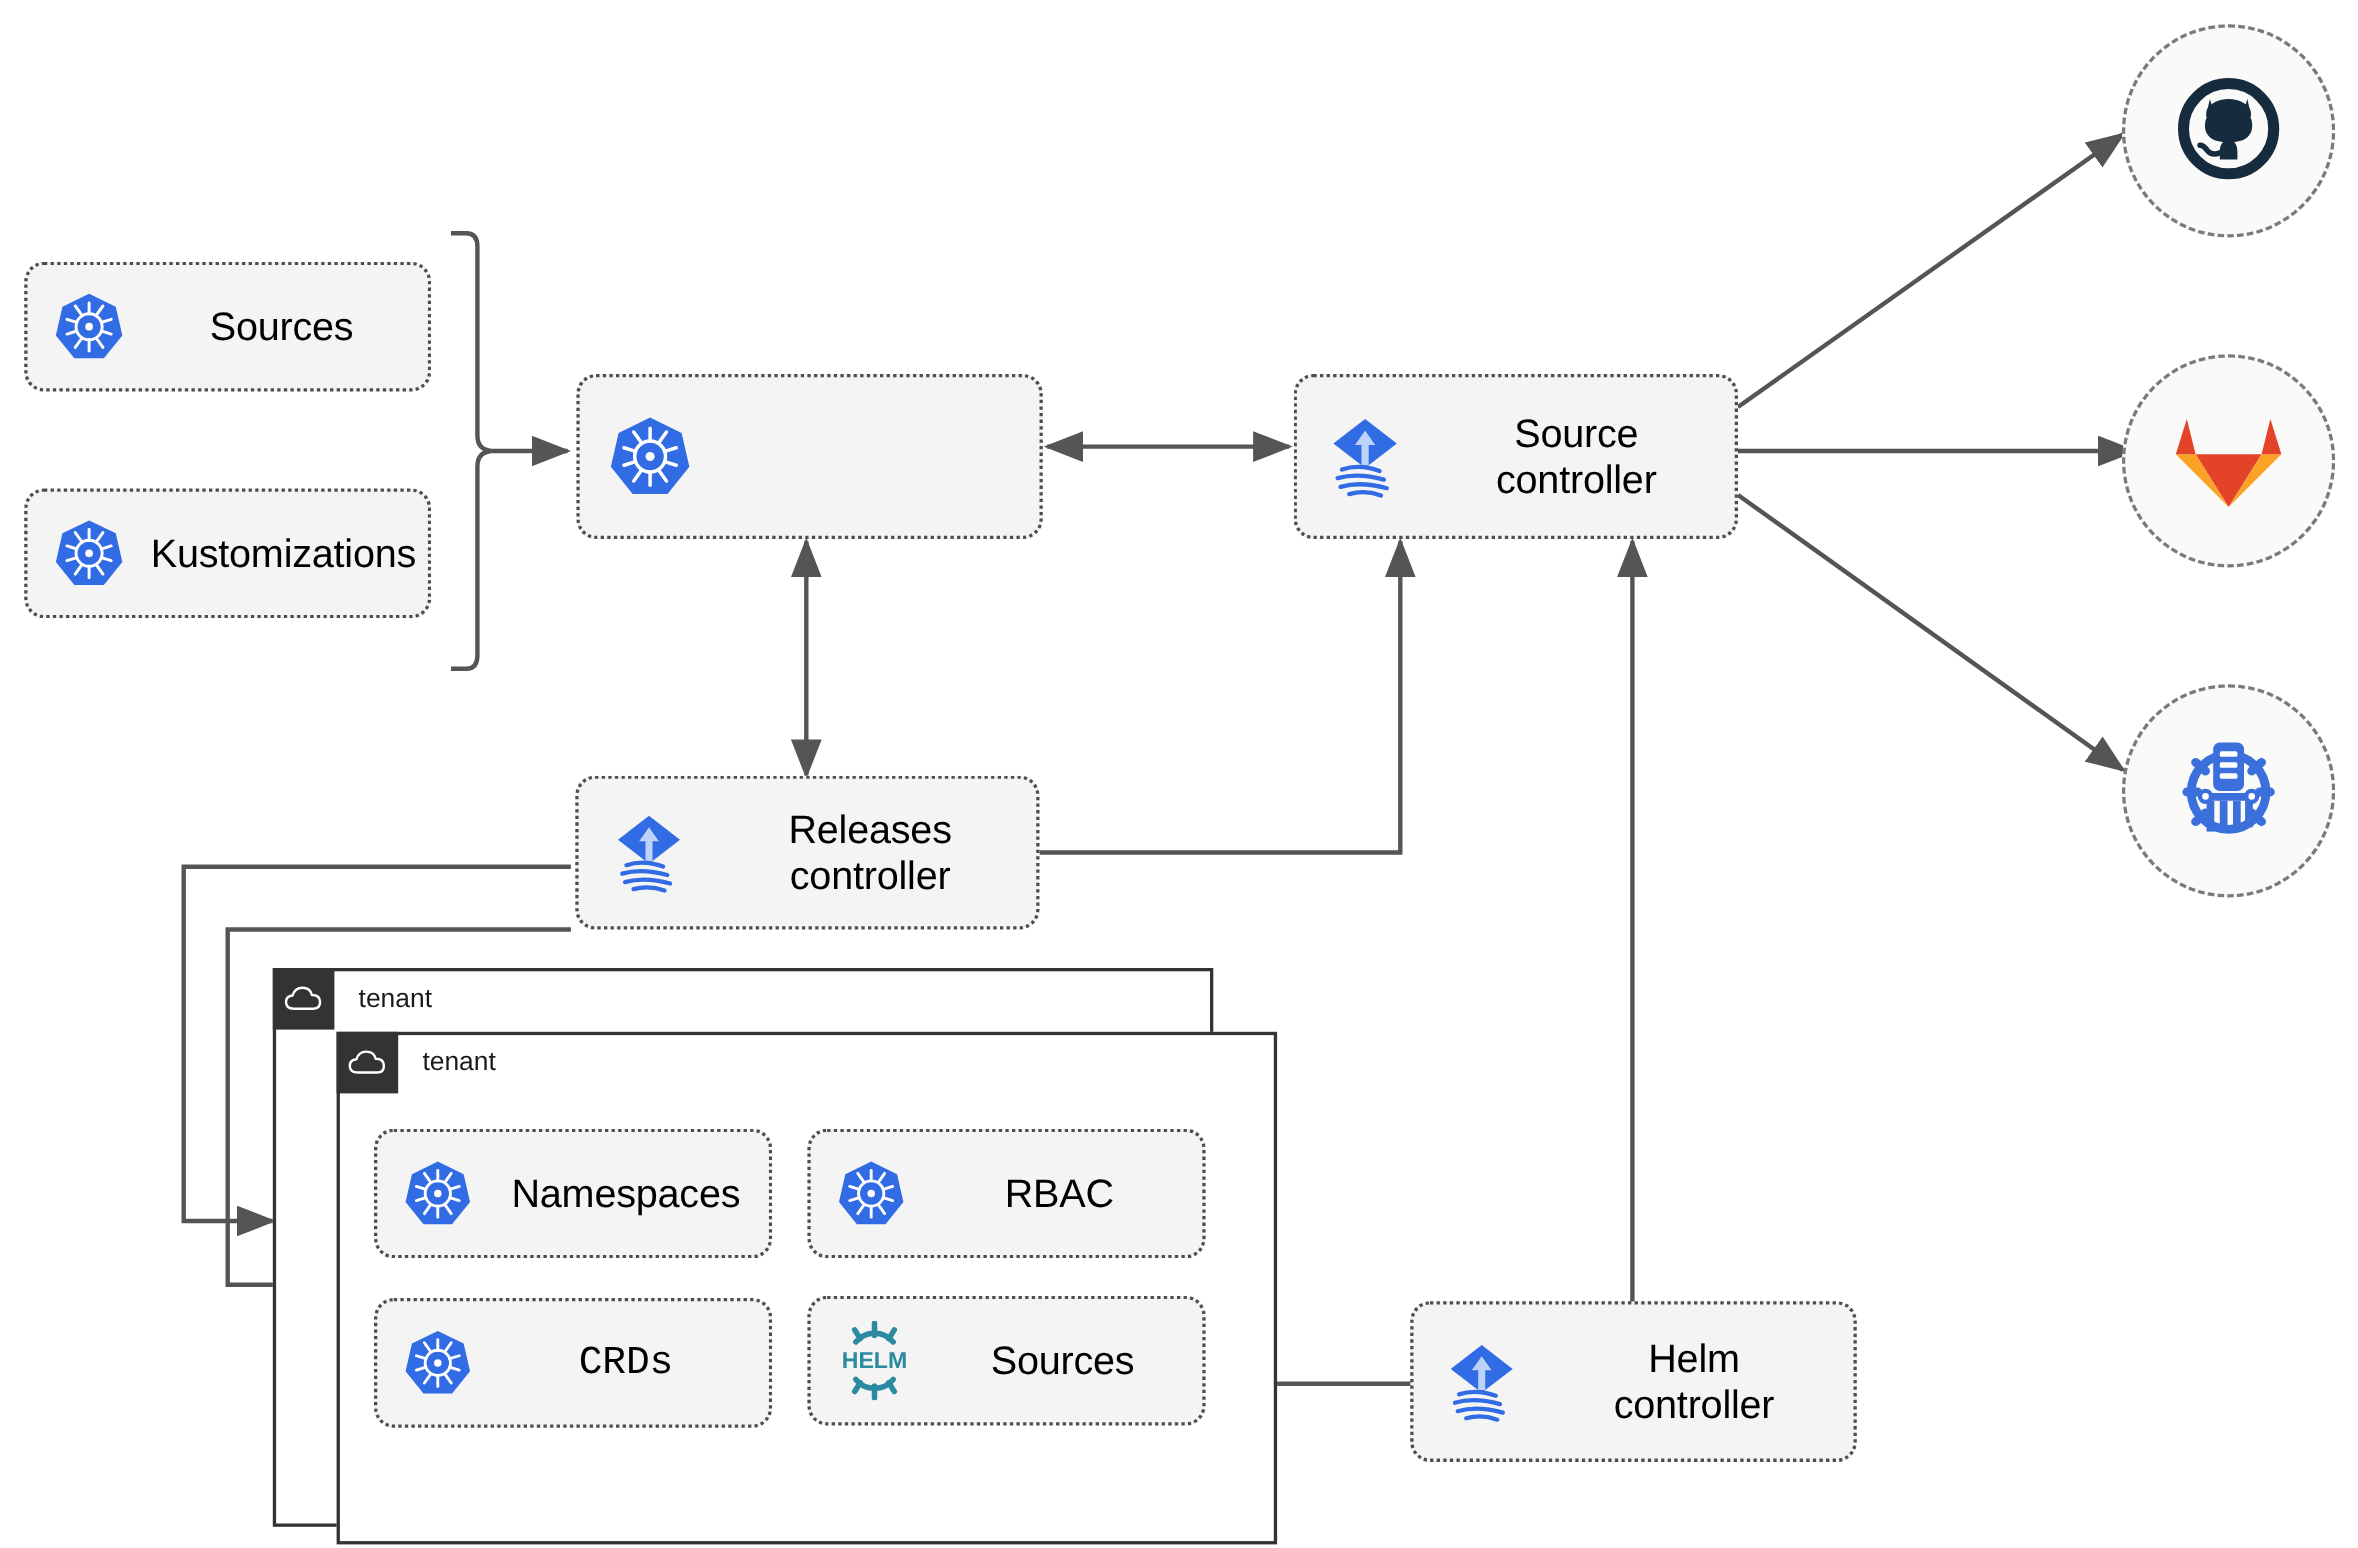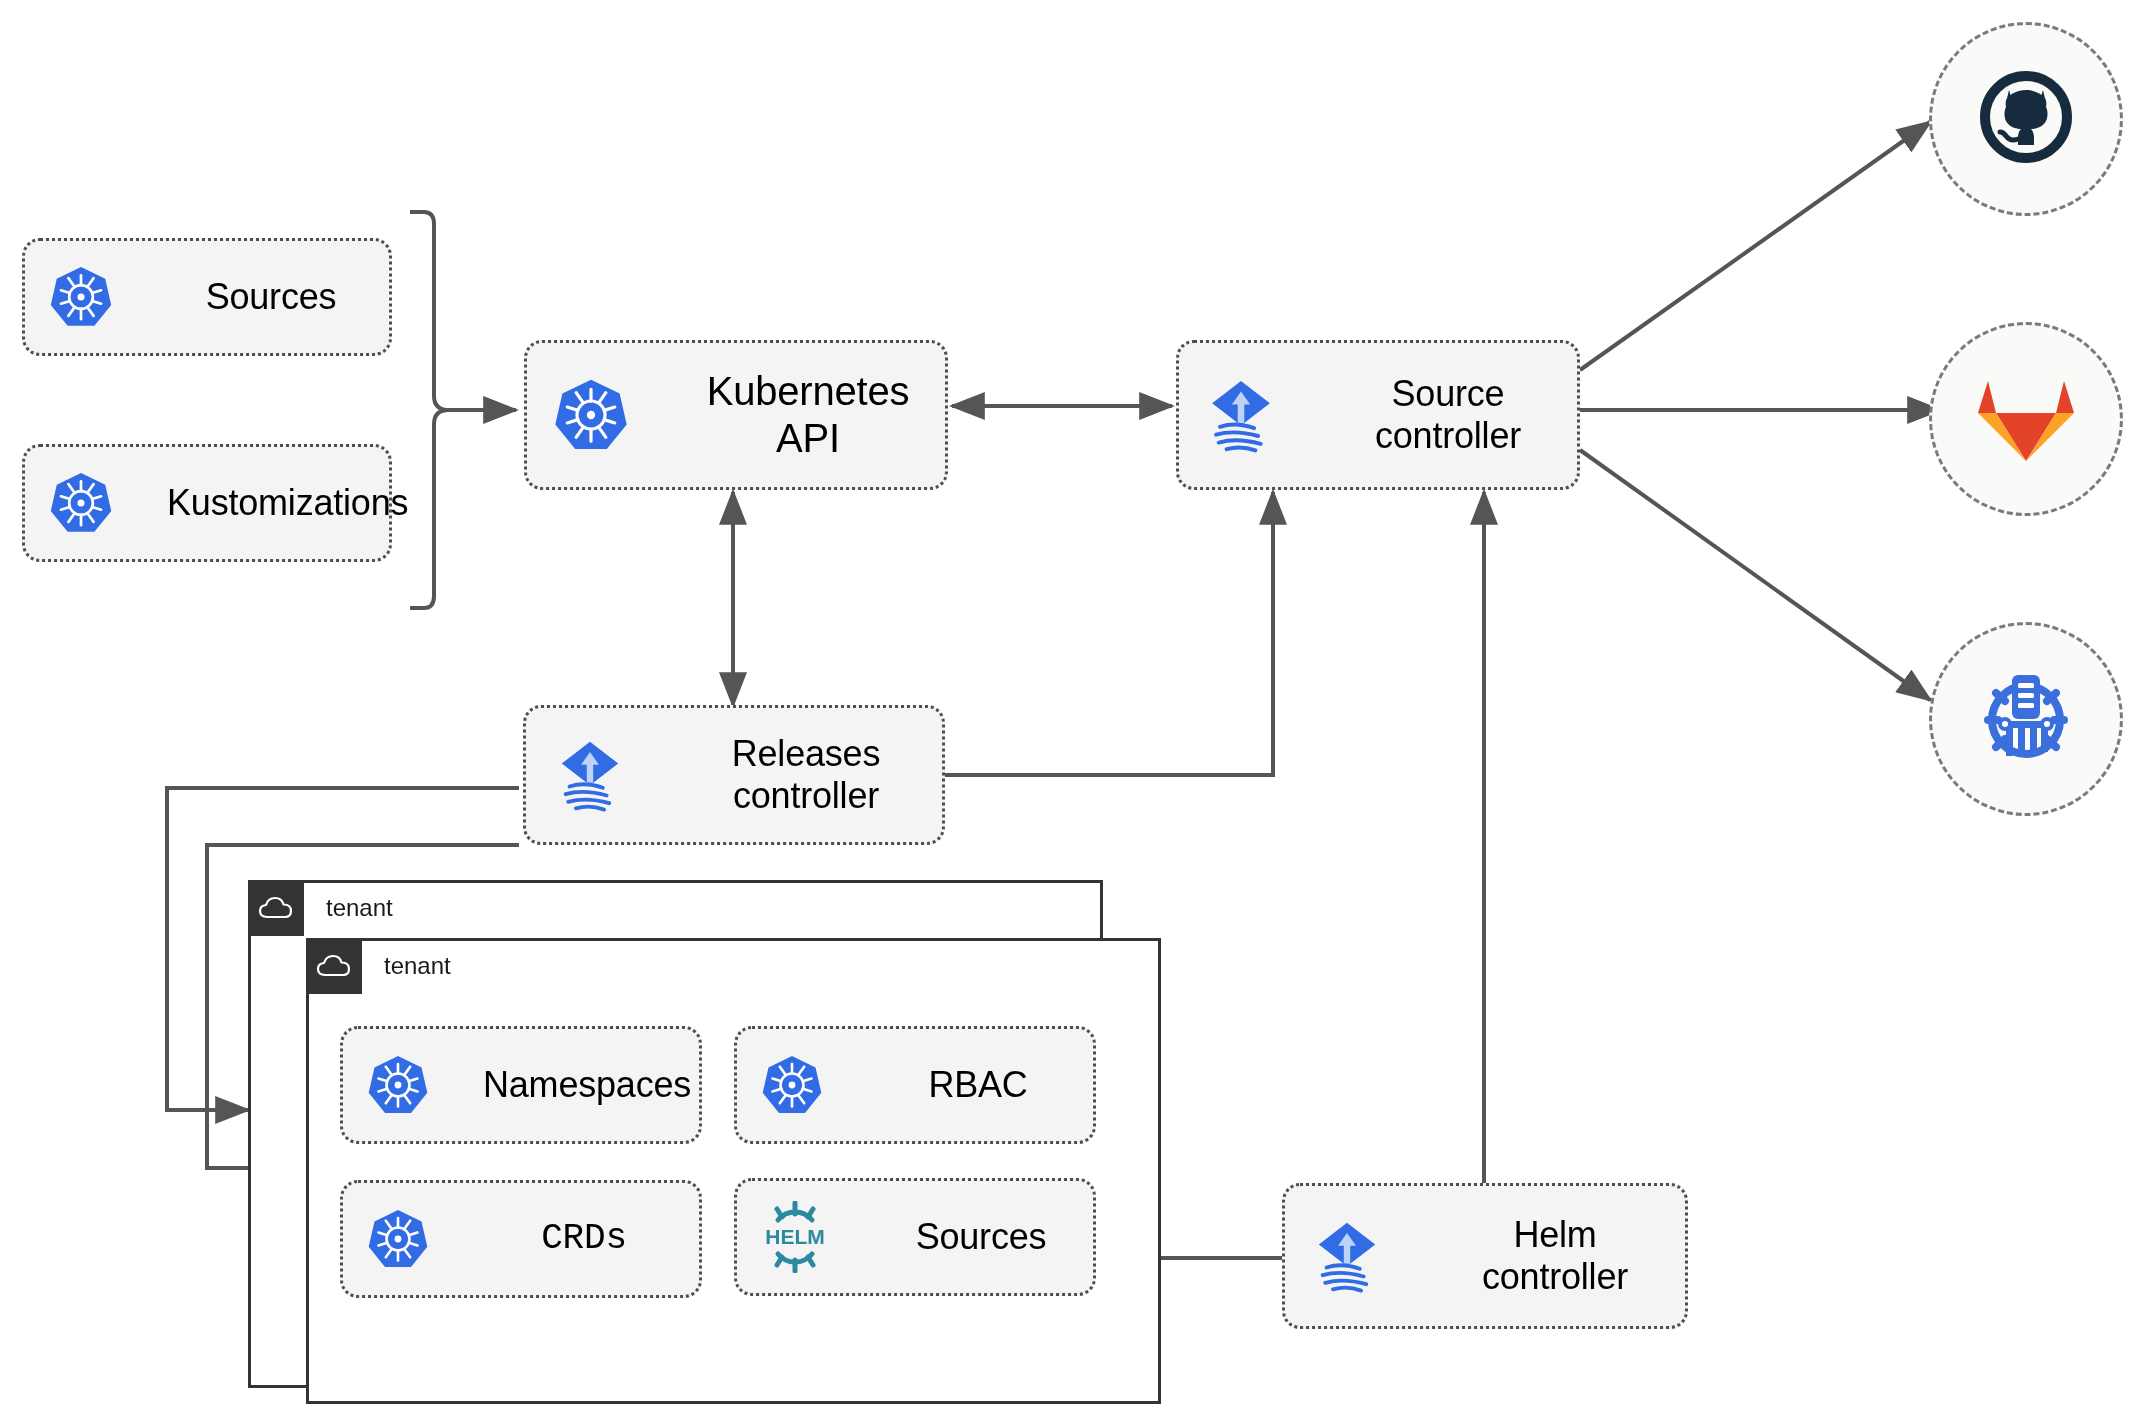--- a/index.html
+++ b/index.html
@@ -44,21 +44,20 @@
   }
   .node .lbl {
     flex: 1 1 auto;
     text-align: center;
     color: #000000;
     font-size: 36px;
     line-height: 1.18;
     white-space: pre-line;
     letter-spacing: -0.2px;
     padding-right: 14px;
-    margin-left: 30px;
   }
   
   .circle-node {
     position: absolute;
     border: 3px dashed #7a7a7a;
     border-radius: 50%;
     background: #fafaf9;
     display: flex;
     align-items: center;
     justify-content: center;
@@ -197,21 +196,20 @@
           <line x1="51.5" y1="25.5" x2="42.8" y2="28.2"></line>
           <line x1="21.2" y1="35.8" x2="12.5" y2="38.5"></line>
           <line x1="19.8" y1="50.3" x2="25.4" y2="42.4"></line>
           <line x1="38.6" y1="21.6" x2="44.2" y2="13.7"></line>
           <line x1="44.2" y1="50.3" x2="38.6" y2="42.4"></line>
           <line x1="25.4" y1="21.6" x2="19.8" y2="13.7"></line>
         </g>
         <circle cx="32" cy="32" r="3.4" fill="#ffffff"></circle>
       </svg>
     </span>
-    <span class="lbl" style="font-size:40px;">Kubernetes API</span>
   </div>
 
   <div class="node" style="left:1176px; top:340px; width:404px; height:150px;">
     <span class="ico" style="width:124px;">
       <svg width="84" height="84" viewBox="0 0 64 64">
         <polygon points="32,6 54,23 32,40 10,23" fill="#326ce5"></polygon>
         <path d="M 32 14 L 39 24 L 34.5 24 L 34.5 38 L 29.5 38 L 29.5 24 L 25 24 Z" fill="#bcd2f7"></path>
         <g stroke="#326ce5" stroke-width="3" fill="none" stroke-linecap="round">
           <path d="M 16 41 Q 28 37 42 42"></path>
           <path d="M 13 47 Q 27 43 45 48"></path>

